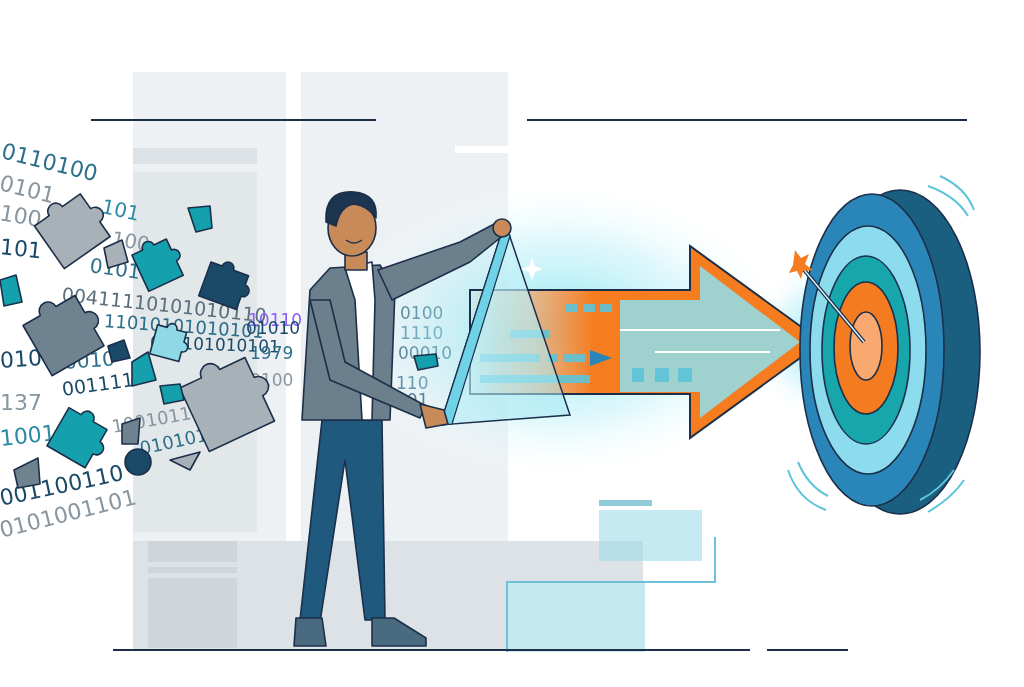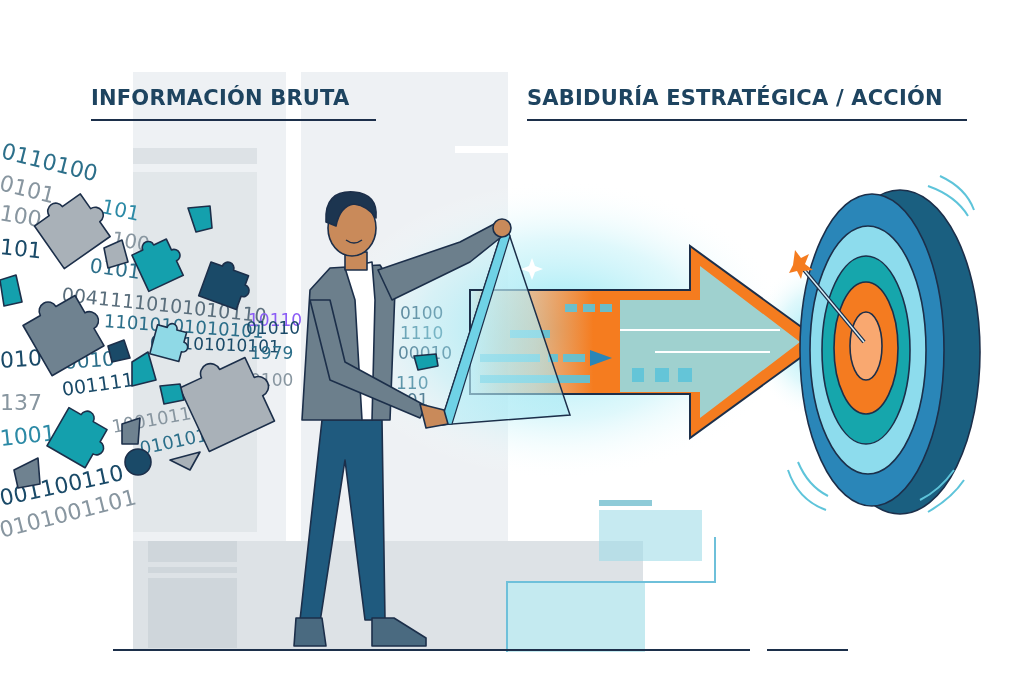--- a/index.html
+++ b/index.html
@@ -23,23 +23,21 @@
   <div class="bgp" style="left:455px;top:146px;width:53px;height:7px;background:#ffffff;"></div>
   <div class="bgp" style="left:133px;top:541px;width:510px;height:110px;background:#dde2e6;"></div>
   <div class="bgp" style="left:148px;top:541px;width:89px;height:21px;background:#cfd6db;"></div>
   <div class="bgp" style="left:148px;top:567px;width:89px;height:6px;background:#cfd6db;"></div>
   <div class="bgp" style="left:148px;top:578px;width:89px;height:70px;background:#cfd6db;"></div>
   <div class="bgp" style="left:506px;top:581px;width:137px;height:69px;background:#c4eaf0;border-left:2px solid #6ec0da;border-top:2px solid #6ec0da;"></div>
   <div class="bgp" style="left:599px;top:510px;width:103px;height:51px;background:rgba(160,220,232,0.6);"></div>
   <div class="bgp" style="left:599px;top:500px;width:53px;height:6px;background:#8fcbd8;"></div>
   <div class="bgp" style="left:506px;top:537px;width:208px;height:44px;border-right:2px solid #6ec0da;border-bottom:2px solid #6ec0da;"></div>
 
-  <div class="heading" style="left:91px;top:86px;color:#1e4460;">INFORMACIÓN BRUTA</div>
   <div class="rule" style="left:91px;top:119px;width:285px;background:#1c2f4a;"></div>
-  <div class="heading" style="left:527px;top:86px;color:#1e4460;">SABIDURÍA ESTRATÉGICA / ACCIÓN</div>
   <div class="rule" style="left:527px;top:119px;width:440px;background:#1c2f4a;"></div>
 
   <div id="binary-layer">
       <div class="binary" style="left: 2px; top: 140px; font-size: 22px; color: rgb(44, 111, 138); transform: rotate(14deg); transform-origin: left center;">0110100</div>
       <div class="binary" style="left: 0px; top: 172px; font-size: 22px; color: rgb(136, 150, 160); transform: rotate(14deg); transform-origin: left center;">0101</div>
       <div class="binary" style="left: 0px; top: 202px; font-size: 22px; color: rgb(136, 150, 160); transform: rotate(10deg); transform-origin: left center;">100</div>
       <div class="binary" style="left: 0px; top: 236px; font-size: 22px; color: rgb(26, 74, 104); transform: rotate(6deg); transform-origin: left center;">101</div>
       <div class="binary" style="left: 102px; top: 196px; font-size: 20px; color: rgb(44, 138, 166); transform: rotate(12deg); transform-origin: left center;">101</div>
       <div class="binary" style="left: 112px; top: 228px; font-size: 20px; color: rgb(136, 150, 160); transform: rotate(10deg); transform-origin: left center;">100</div>
       <div class="binary" style="left: 90px; top: 255px; font-size: 20px; color: rgb(44, 111, 138); transform: rotate(8deg); transform-origin: left center;">01010</div>

